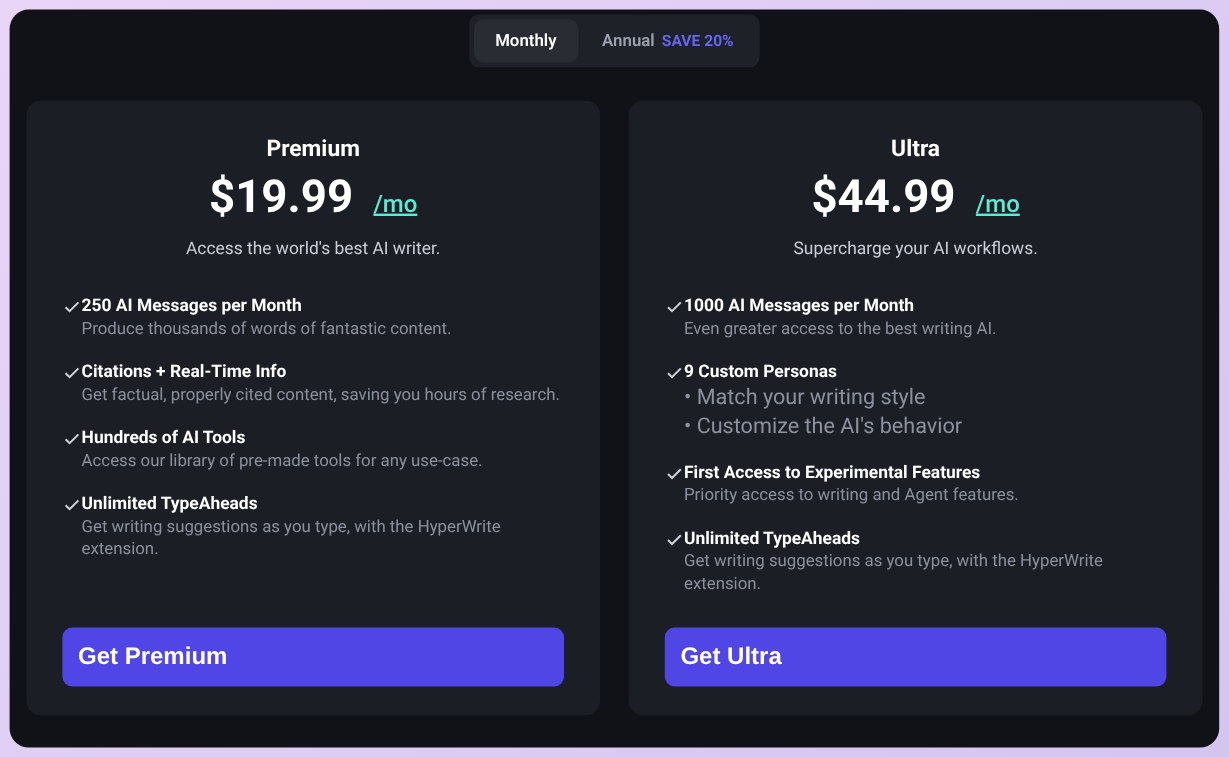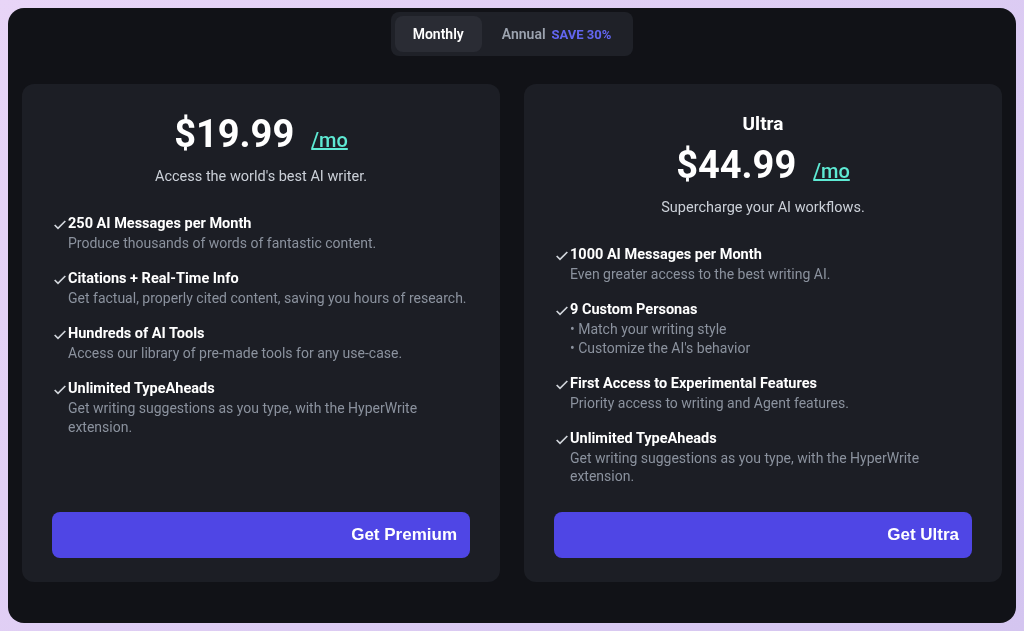--- a/index.html
+++ b/index.html
@@ -134,57 +134,58 @@
       font-weight: 700;
       margin-bottom: 2px;
     }
     .feature-desc {
       color: #8b929e;
       font-size: 14px;
       line-height: 1.35;
     }
     .feature-bullet {
       color: #8b929e;
-      font-size: 14px;
+      font-size: 18px;
       line-height: 1.35;
     }
     .cta {
       margin-top: 26px;
       background: #4f46e5;
       color: #ffffff;
       border: none;
       border-radius: 8px;
       padding: 13px;
-      font-size: 17px;
+      font-size: 20px;
       font-weight: 600;
       cursor: pointer;
-      text-align: right;
+      text-align: left;
     }
   </style>
 </head>
 <body>
 
 <div class="container">
 
   <div class="toggle-wrap">
     <div class="toggle">
       <div class="toggle-btn active">
         <span>Monthly</span>
       </div>
       <div class="toggle-btn inactive">
         <span>Annual</span>
-        <span class="save-badge">SAVE 30%</span>
+        <span class="save-badge">SAVE 20%</span>
       </div>
     </div>
   </div>
 
   <div class="cards">
 
     <div class="card">
       <div class="card-header">
+        <div class="plan-name">Premium</div>
         <div class="price-row">
           <span class="price">$19.99</span>
           <span class="period">/mo</span>
         </div>
         <div class="tagline">Access the world's best AI writer.</div>
       </div>
       <div class="features">
 
         <div class="feature">
           <span class="check"><svg viewBox="0 0 24 24">

